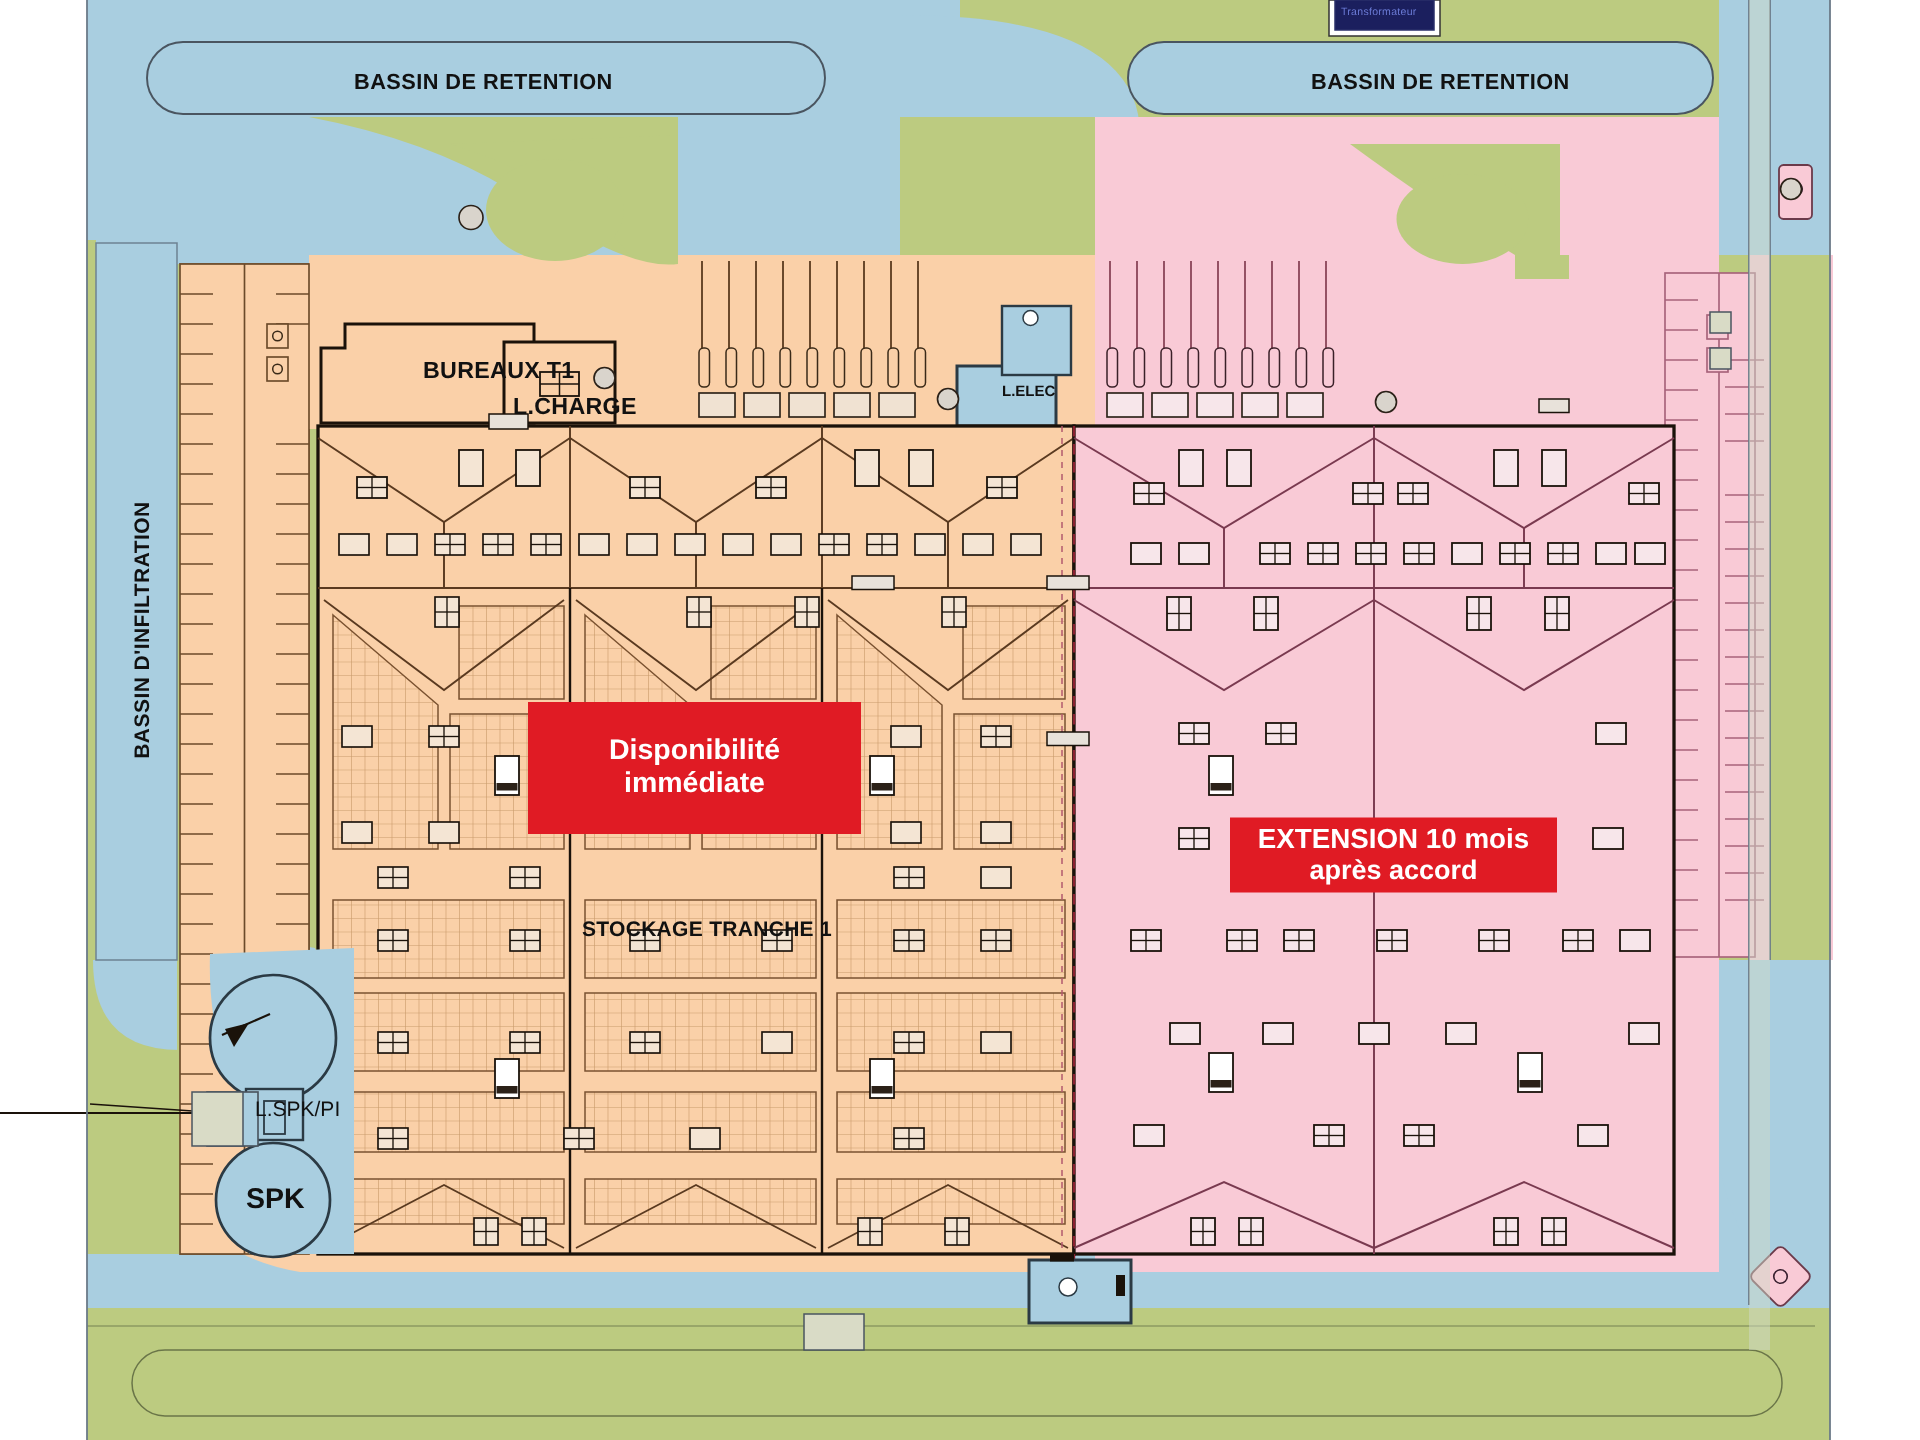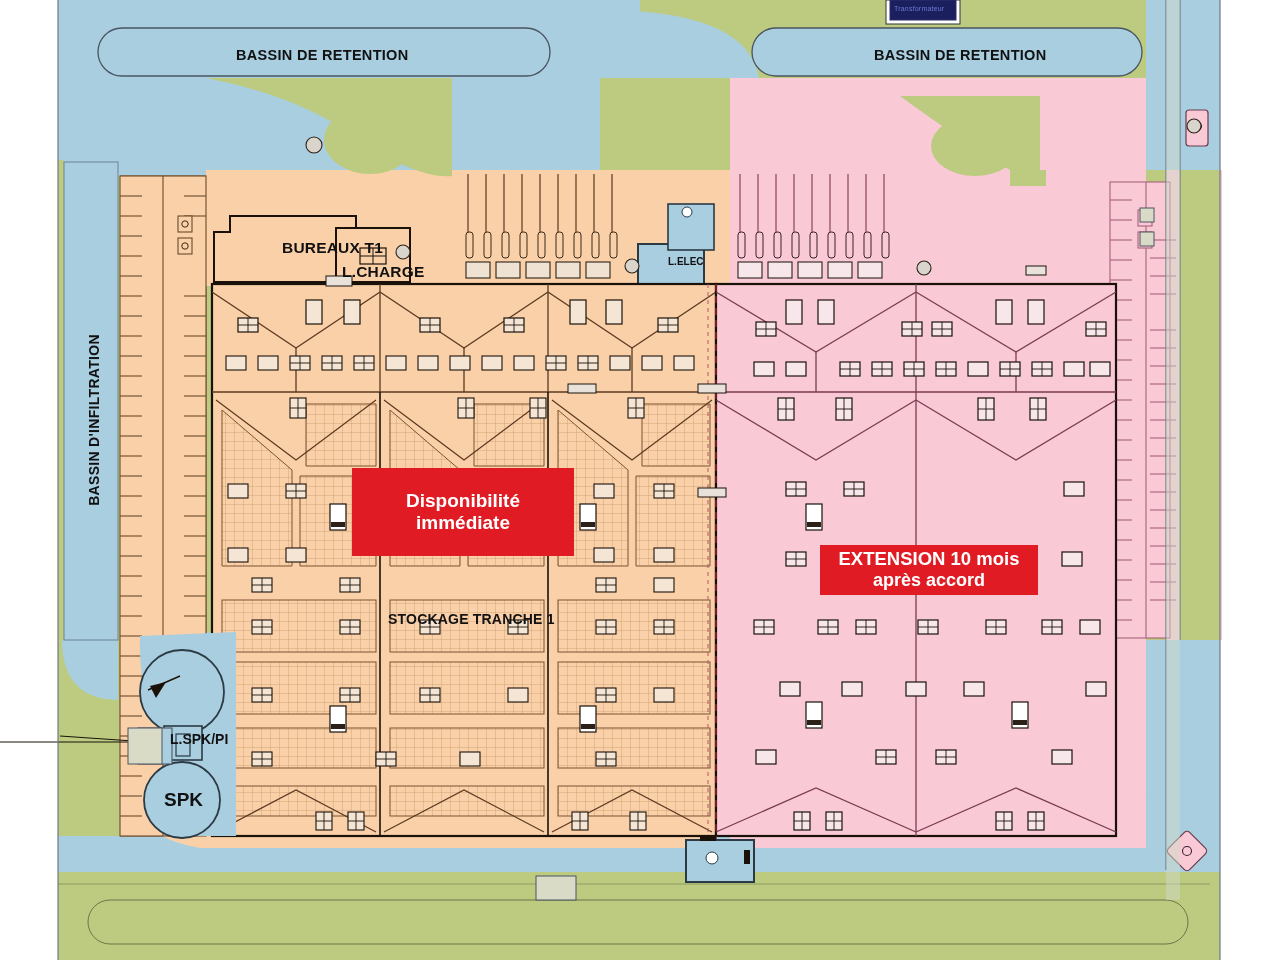--- a/index.html
+++ b/index.html
@@ -16,21 +16,21 @@
   .txt{position:absolute;font-family:"Liberation Sans",sans-serif;color:#111;
        white-space:nowrap;pointer-events:none;text-align:center;}
   #lbl-bassin-ret-left{left:236px;top:47px;font-size:14.5px;letter-spacing:.3px;font-weight:600;}
   #lbl-bassin-ret-right{left:874px;top:47px;font-size:14.5px;letter-spacing:.3px;font-weight:600;}
   #lbl-bassin-inf{left:-6px;top:412px;font-size:14px;font-weight:600;letter-spacing:.3px;
                   transform:rotate(-90deg);transform-origin:center;width:200px;text-align:center;}
   #lbl-bureaux{left:246px;top:239px;font-size:15.5px;font-weight:600;letter-spacing:.2px;margin-left:36px;}
   #lbl-lcharge{left:342px;top:239px;font-size:15.5px;font-weight:600;letter-spacing:.2px;margin-top:24px;}
   #lbl-lelec{left:648px;top:256px;font-size:10px;font-weight:700;margin-left:20px;}
   #lbl-stockage{left:388px;top:575px;font-size:14px;font-weight:600;letter-spacing:.2px;margin-top:36px;}
-  #lbl-lspk{left:170px;top:731px;font-size:14px;font-weight:700;}
+  #lbl-lspk{left:170px;top:731px;font-size:14px;font-weight:400;}
   #lbl-spk{left:164px;top:789px;font-size:19px;font-weight:600;}
   #lbl-transfo{left:894px;top:5px;font-size:7px;color:#6b7bd6;letter-spacing:.2px;}
 </style>
 </head>
 <body>
 
 <div id="stage">
 
 <svg class="plan" viewBox="0 0 1280 960">
   <defs>

